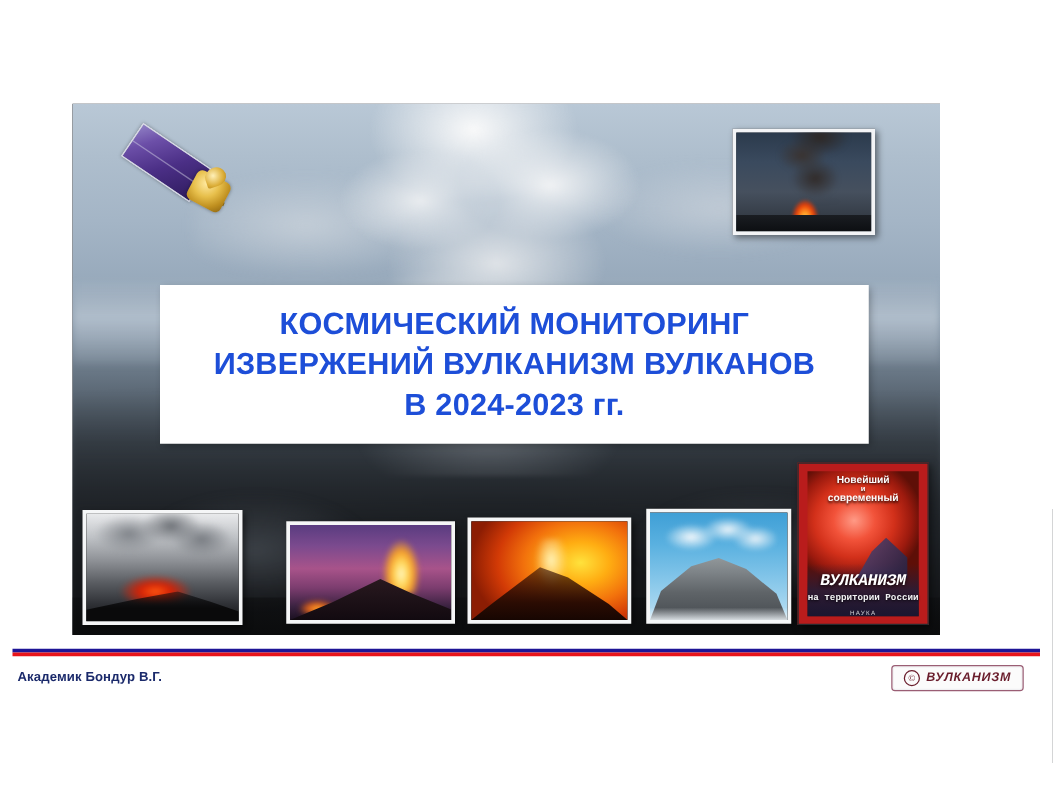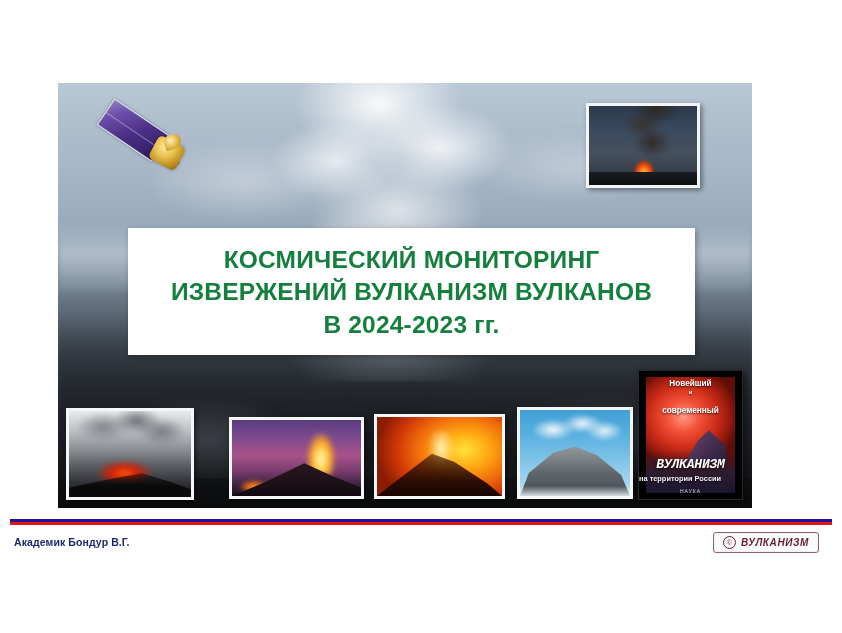--- a/index.html
+++ b/index.html
@@ -194,21 +194,21 @@
     background: #ffffff;
     box-shadow: 2px 2px 6px rgba(0,0,0,0.3);
     display: flex;
     flex-direction: column;
     align-items: center;
     justify-content: center;
     padding-top: 2px;
     box-sizing: border-box;
   }
   .title-line {
-    color: #15803d;
+    color: #1d4ed8;
     font-family: "Liberation Sans", sans-serif;
     font-weight: bold;
     font-size: 24.5px;
     letter-spacing: 0.2px;
     line-height: 1.32;
     text-align: center;
     white-space: nowrap;
   }
 
   
@@ -276,21 +276,21 @@
     background: linear-gradient(to bottom, #9aa0a2 0%, #7e8488 30%, #5f6468 60%, #464b50 100%);
     clip-path: polygon(0% 100%, 8% 58%, 30% 22%, 50% 10%, 70% 26%, 92% 62%, 100% 100%); }
   .t4-snow { position:absolute; left:0; bottom:0; width:100%; height:12%;
     background: linear-gradient(to bottom, rgba(240,246,250,0.0), rgba(240,246,250,0.85)); }
 
   
   #book {
     position: absolute;
     left: 638px; top: 370px;
     width: 103px; height: 128px;
-    background: #000000;
+    background: #b91c1c;
     border: 1px solid #2a2a2e;
     box-shadow: 2px 2px 6px rgba(0,0,0,0.55);
     overflow: hidden;
   }
   .book-art {
     position: absolute; left: 7px; top: 6px; right: 7px; bottom: 6px;
     background:
       radial-gradient(ellipse 62% 44% at 42% 34%, #ff9a86 0%, #f2533a 30%, #d2301a 58%, #9c1a0e 82%, #5e0f07 100%);
   }
   .book-art::before {
@@ -318,35 +318,34 @@
     display: block;
     color: #fdfdfd; font-weight: bold; font-size: 6px;
     font-family: "Liberation Sans", sans-serif;
     text-shadow: 0 1px 2px rgba(0,0,0,0.8);
   }
   .book-top-l3 {
     display: block;
     color: #fdfdfd; font-weight: bold; font-size: 8.2px;
     font-family: "Liberation Sans", sans-serif;
     text-shadow: 0 1px 2px rgba(0,0,0,0.8);
-    margin-top: 12px;
   }
   .book-main {
     position: absolute; left: 0; bottom: 27px; width: 100%;
     text-align: center; z-index: 3;
     color: #ffffff; font-weight: bold; font-style: italic;
     font-size: 13px; letter-spacing: -0.2px;
     font-family: Liberation Mono, monospace;
     text-shadow: 0 1px 3px rgba(0,0,0,0.85);
   }
   .book-sub {
     position: absolute; left: 0; bottom: 16px; width: 100%;
-    text-align: left; z-index: 3;
+    text-align: center; z-index: 3;
     color: #f2f2f4; font-weight: bold; font-size: 7.4px;
-    font-family: Liberation Sans, sans-serif;
+    font-family: Liberation Mono, monospace;
     text-shadow: 0 1px 2px rgba(0,0,0,0.8);
   }
   .book-pub {
     position: absolute; left: 0; bottom: 5px; width: 100%;
     text-align: center; z-index: 3;
     color: #cfd0d4; font-size: 5px; letter-spacing: 1px;
     font-family: "Liberation Sans", sans-serif;
   }
 
   

